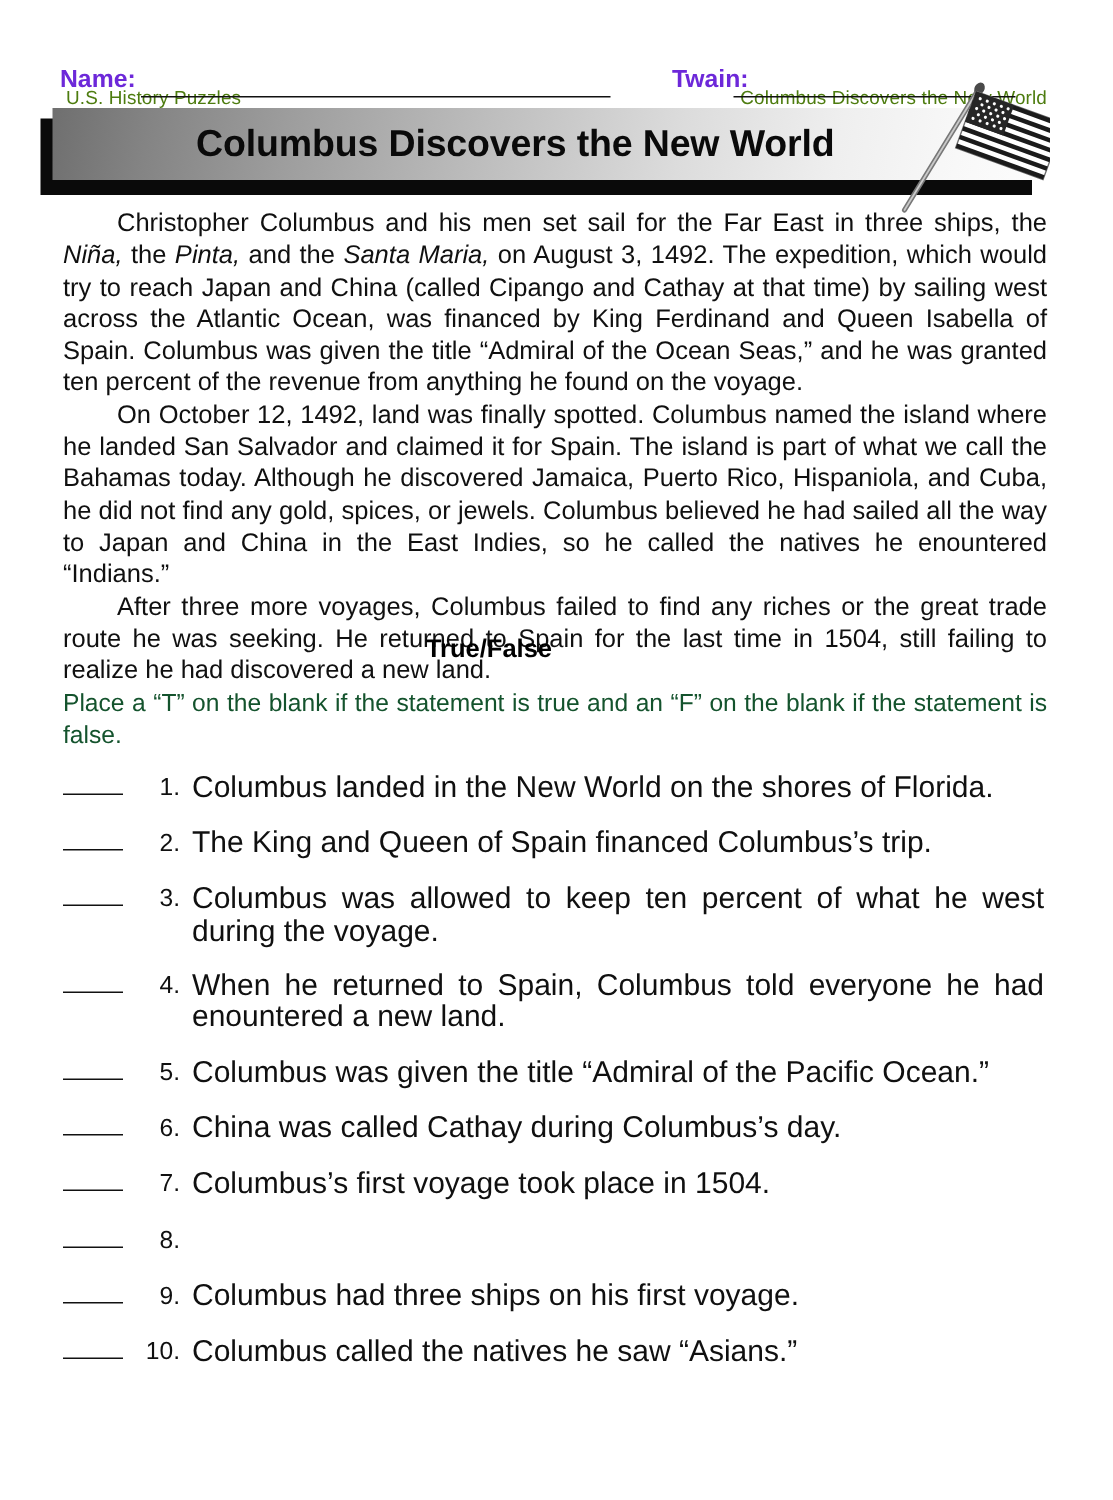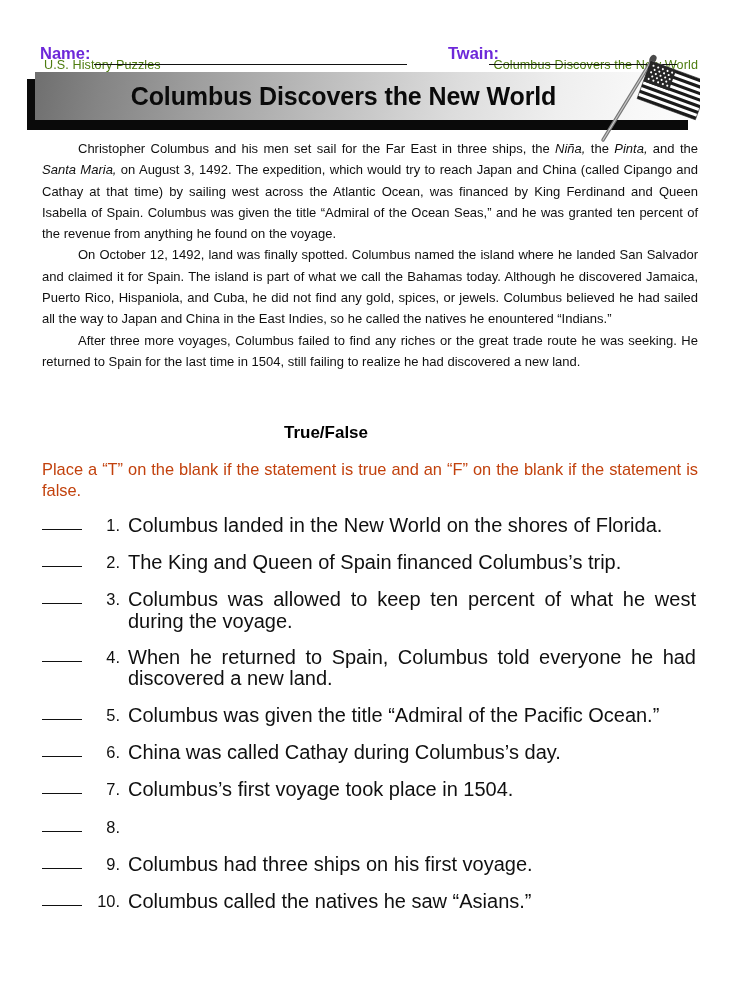--- a/index.html
+++ b/index.html
@@ -126,21 +126,21 @@
 
   
   .body-col {
     position: absolute;
     left: 42px;
     top: 138px;
     width: 656px;
   }
   p.para {
     margin: 0;
-    font-size: 13px;
+    font-size: 17px;
     line-height: 21.3px;
     text-align: justify;
     text-indent: 36px;
     color: #101010;
     hyphens: none;
   }
   p.para i { font-style: italic; }
 
   
   .section-title {
@@ -156,21 +156,21 @@
 
   
   .instructions {
     position: absolute;
     left: 42px;
     top: 459px;
     width: 656px;
     font-size: 16.4px;
     line-height: 21.3px;
     text-align: justify;
-    color: #c2410c;
+    color: #14532d;
   }
 
   
   .qlist {
     position: absolute;
     left: 42px;
     top: 515px;
     width: 660px;
   }
   .qitem {
@@ -329,21 +329,21 @@
         <span class="q-text">The King and Queen of Spain financed Columbus’s trip.</span>
       </div>
       <div class="qitem">
         <span class="q-blank"></span>
         <span class="q-num">3.</span>
         <span class="q-text">Columbus was allowed to keep ten percent of what he west during the voyage.</span>
       </div>
       <div class="qitem">
         <span class="q-blank"></span>
         <span class="q-num">4.</span>
-        <span class="q-text">When he returned to Spain, Columbus told everyone he had discovered a new land.</span>
+        <span class="q-text">When he returned to Spain, Columbus told everyone he had enountered a new land.</span>
       </div>
       <div class="qitem">
         <span class="q-blank"></span>
         <span class="q-num">5.</span>
         <span class="q-text">Columbus was given the title “Admiral of the Pacific Ocean.”</span>
       </div>
       <div class="qitem">
         <span class="q-blank"></span>
         <span class="q-num">6.</span>
         <span class="q-text">China was called Cathay during Columbus’s day.</span>

